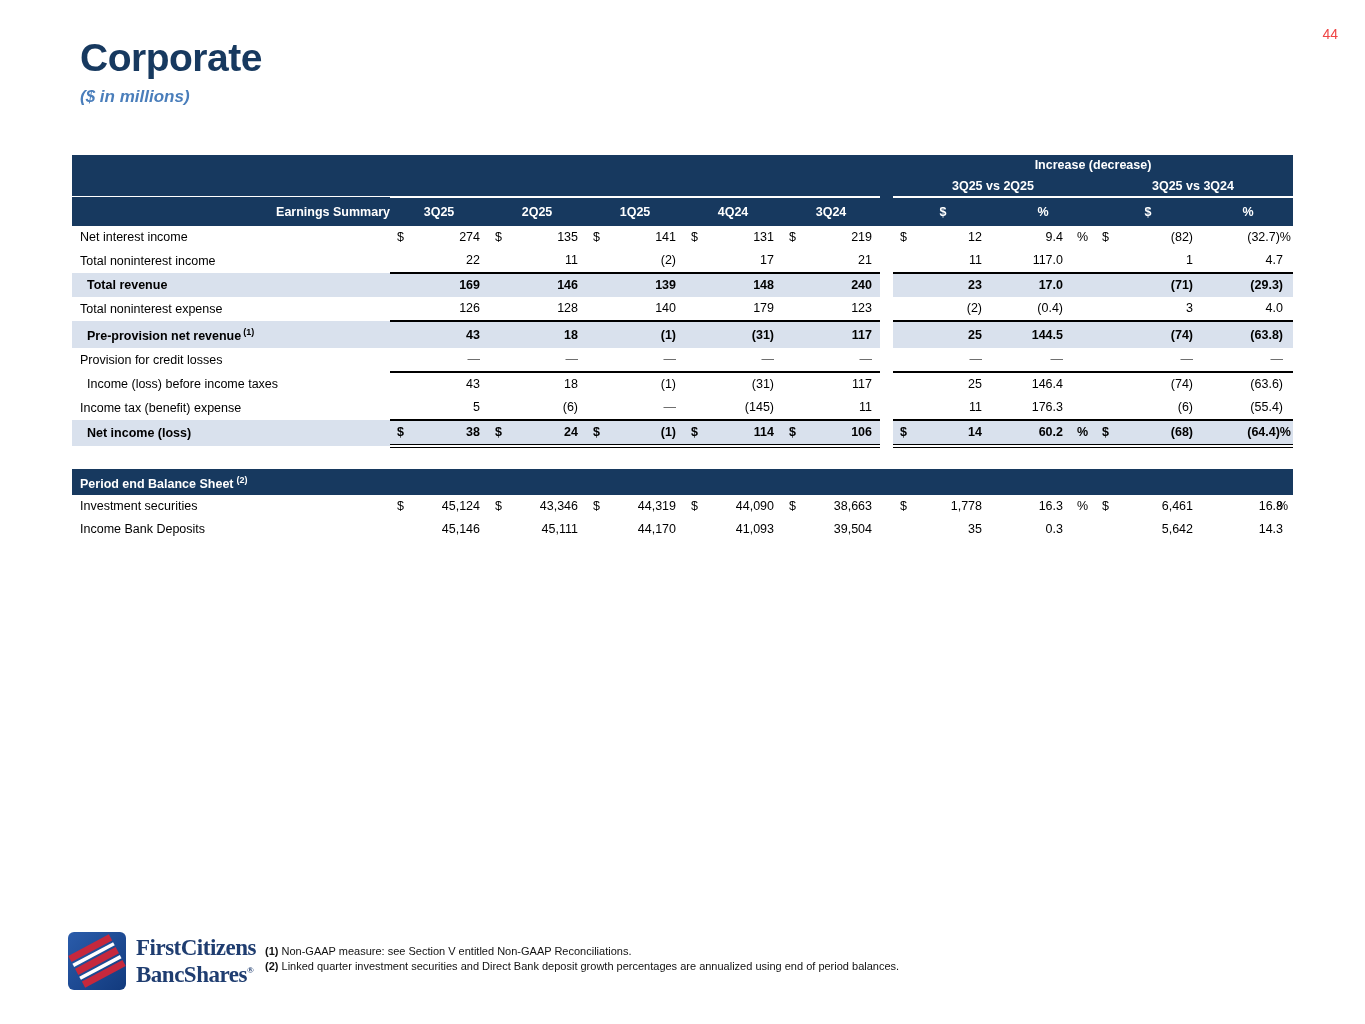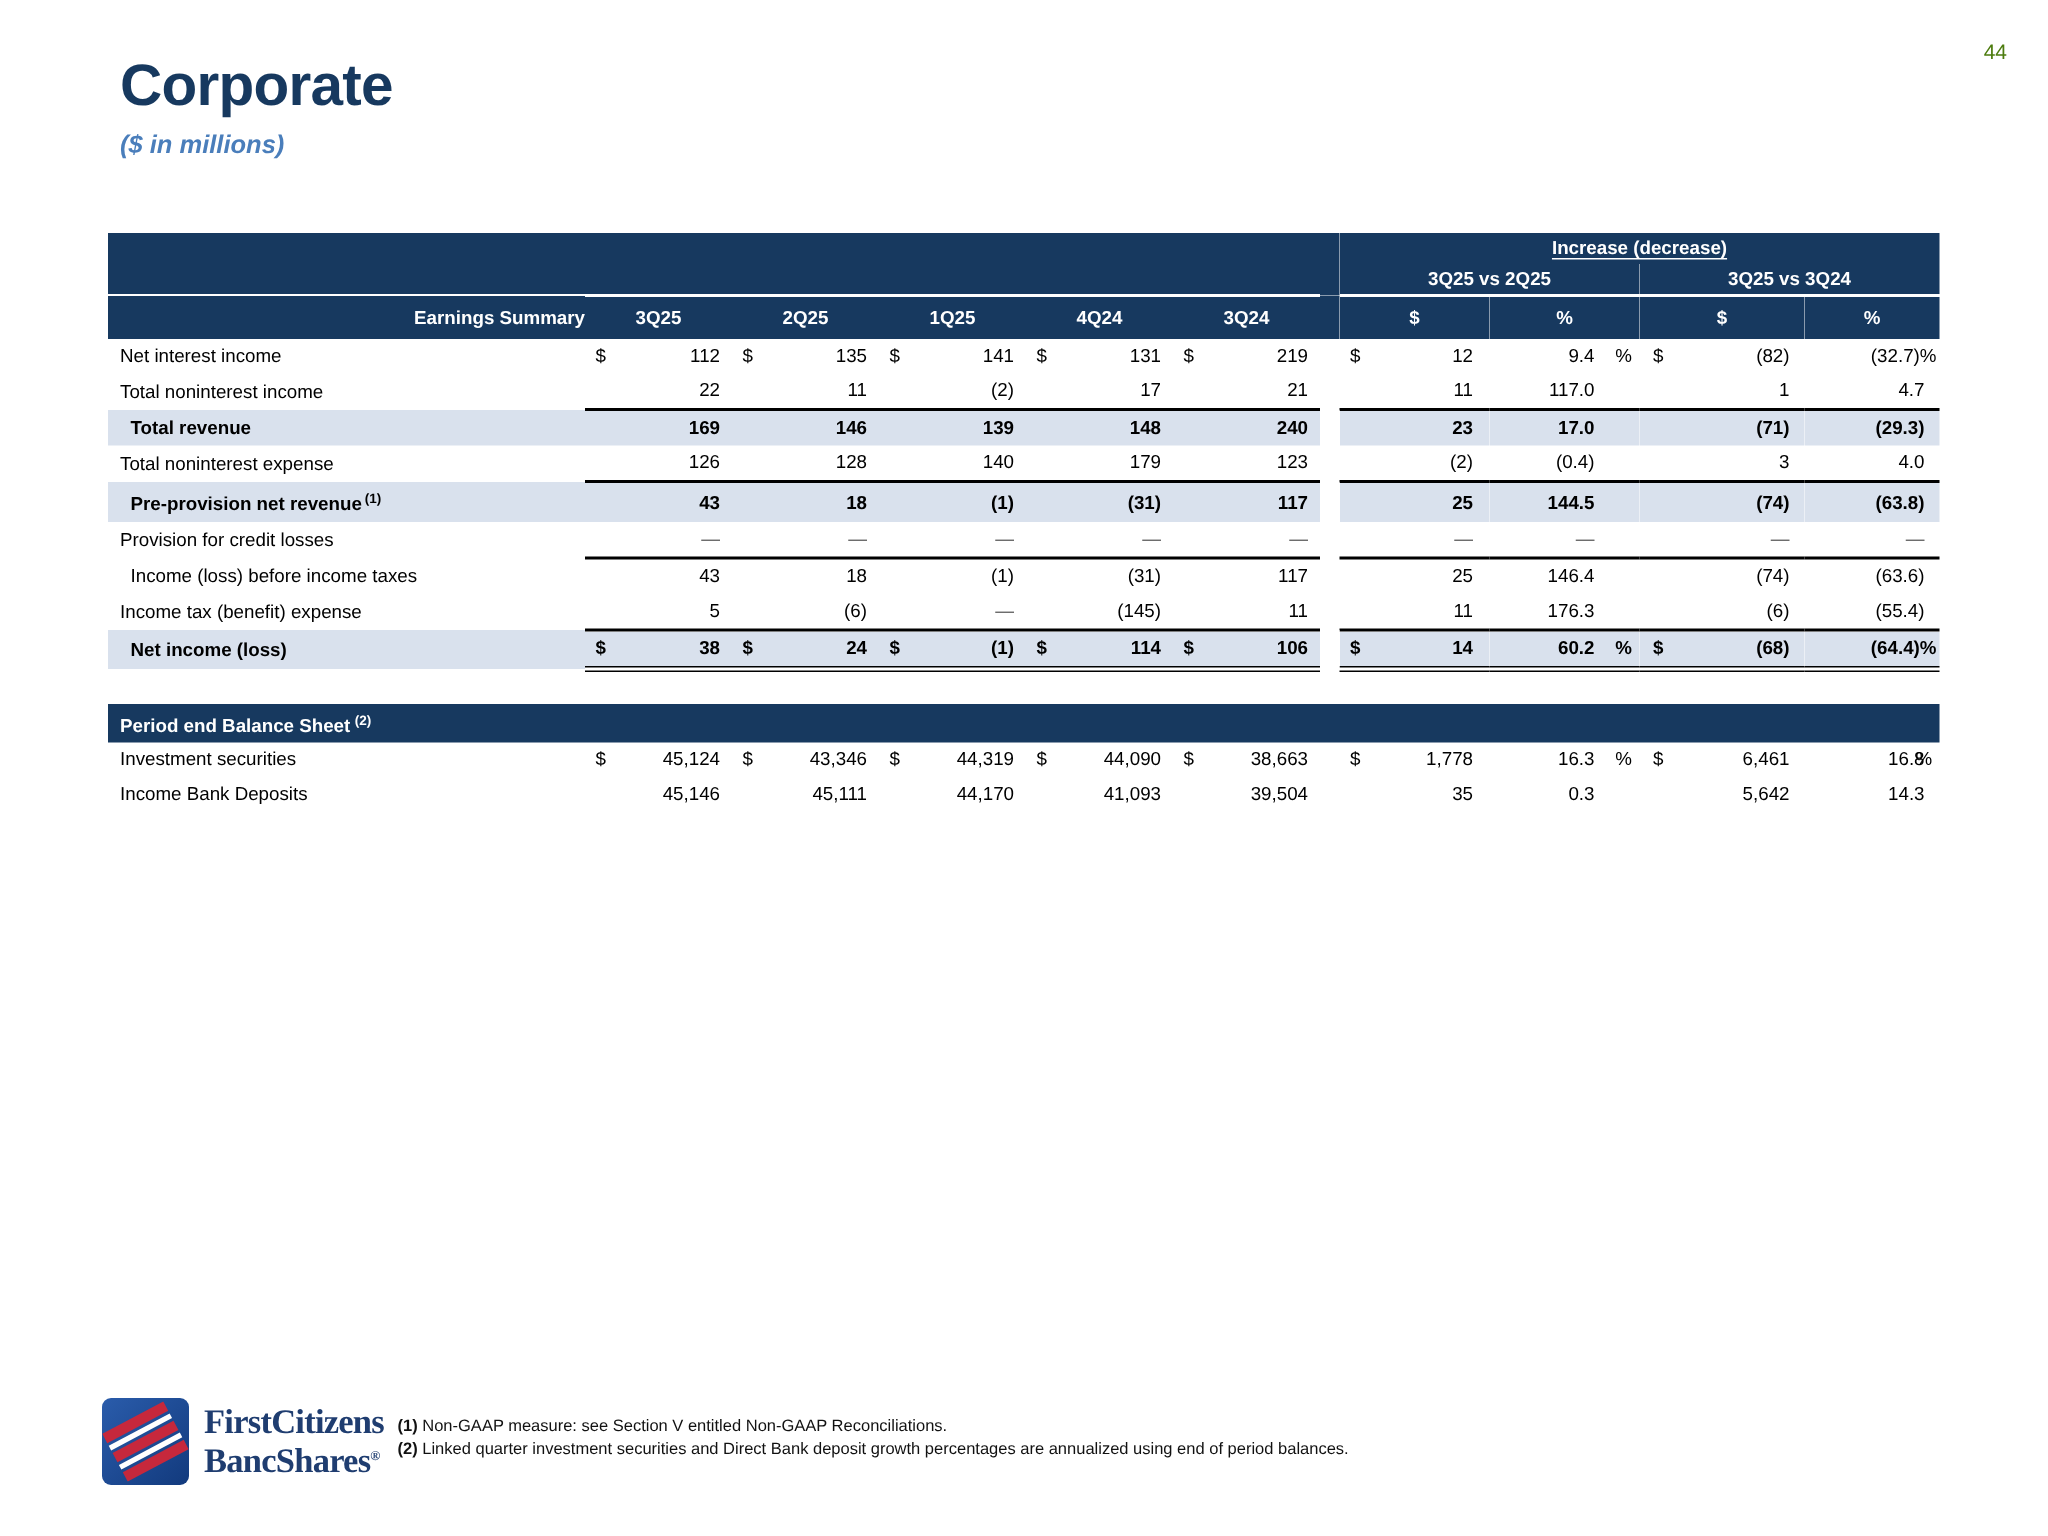--- a/index.html
+++ b/index.html
@@ -1,34 +1,34 @@
 <!DOCTYPE html>
 <html><head>
 <meta charset="utf-8">
 <style>
   html,body{margin:0;padding:0;}
   body{
     width:1365px;height:1024px;position:relative;background:#ffffff;
     font-family:"Liberation Sans", sans-serif;color:#000;overflow:hidden;
   }
-  .pagenum{position:absolute;top:26px;right:27px;font-size:14px;color:#4d7c0f;}
+  .pagenum{position:absolute;top:26px;right:27px;font-size:14px;color:#ef4444;}
   .title{position:absolute;left:80px;top:36px;font-size:39px;font-weight:bold;color:#17395f;letter-spacing:-0.5px;}
   .subtitle{position:absolute;left:80px;top:87px;font-size:17px;font-weight:bold;font-style:italic;color:#4a7ebb;}
 
   .tablewrap{position:absolute;left:72px;top:155px;width:1221px;}
   table{border-collapse:collapse;table-layout:fixed;width:1221px;font-size:12.5px;}
   td{padding:0;height:23px;line-height:23px;position:relative;white-space:nowrap;overflow:visible;}
 
   
   tr.hrow td{background:#17395f;color:#fff;font-weight:bold;}
   tr.r1 td{height:21px;line-height:21px;}
   tr.r2 td{height:20px;line-height:20px;}
   tr.r3 td{height:28px;line-height:28px;vertical-align:bottom;}
   td.hd-inc{text-align:center;}
-  td.hd-inc .u{text-decoration:underline;text-underline-offset:3px;}
+  td.hd-inc .u{text-underline-offset:3px;}
   td.vs{text-align:center;border-bottom:2px solid #fff;}
   td.lab{text-align:right;padding-left:8px;}
   td.qh{text-align:center;}
   td.wt{border-top:2px solid #fff;}
   td.band{text-align:left;padding-left:8px;height:22px;line-height:22px;margin-top:13px;}
   td.band sup{font-size:9px;margin-left:3px;}
 
   
   td.c-label{text-align:left;padding-left:8px;}
   td.c-label sup{font-size:9px;margin-left:2px;}
@@ -105,21 +105,21 @@
         <td class="c-gap"></td>
         <td class="qh">$</td>
         <td class="qh">%</td>
         <td class="qh">$</td>
         <td class="qh">%</td>
       </tr>
     </thead>
     <tbody id="earnings-body">
         <tr>
           <td class="c-label"><span>Net interest income</span></td>
-          <td class="num c-q"><span class="ds">$</span><span>112</span></td>
+          <td class="num c-q"><span class="ds">$</span><span>274</span></td>
           <td class="num c-q"><span class="ds">$</span><span>135</span></td>
           <td class="num c-q"><span class="ds">$</span><span>141</span></td>
           <td class="num c-q"><span class="ds">$</span><span>131</span></td>
           <td class="num c-q"><span class="ds">$</span><span>219</span></td>
           <td class="c-gap"></td>
           <td class="num c-i1d"><span class="ds">$</span><span>12</span></td>
           <td class="num c-i1p"><span>9.4</span><span class="sfx">%</span></td>
           <td class="num c-i2d"><span class="ds">$</span><span>(82)</span></td>
           <td class="num c-i2p pct-tight"><span>(32.7)%</span></td>
         </tr>

